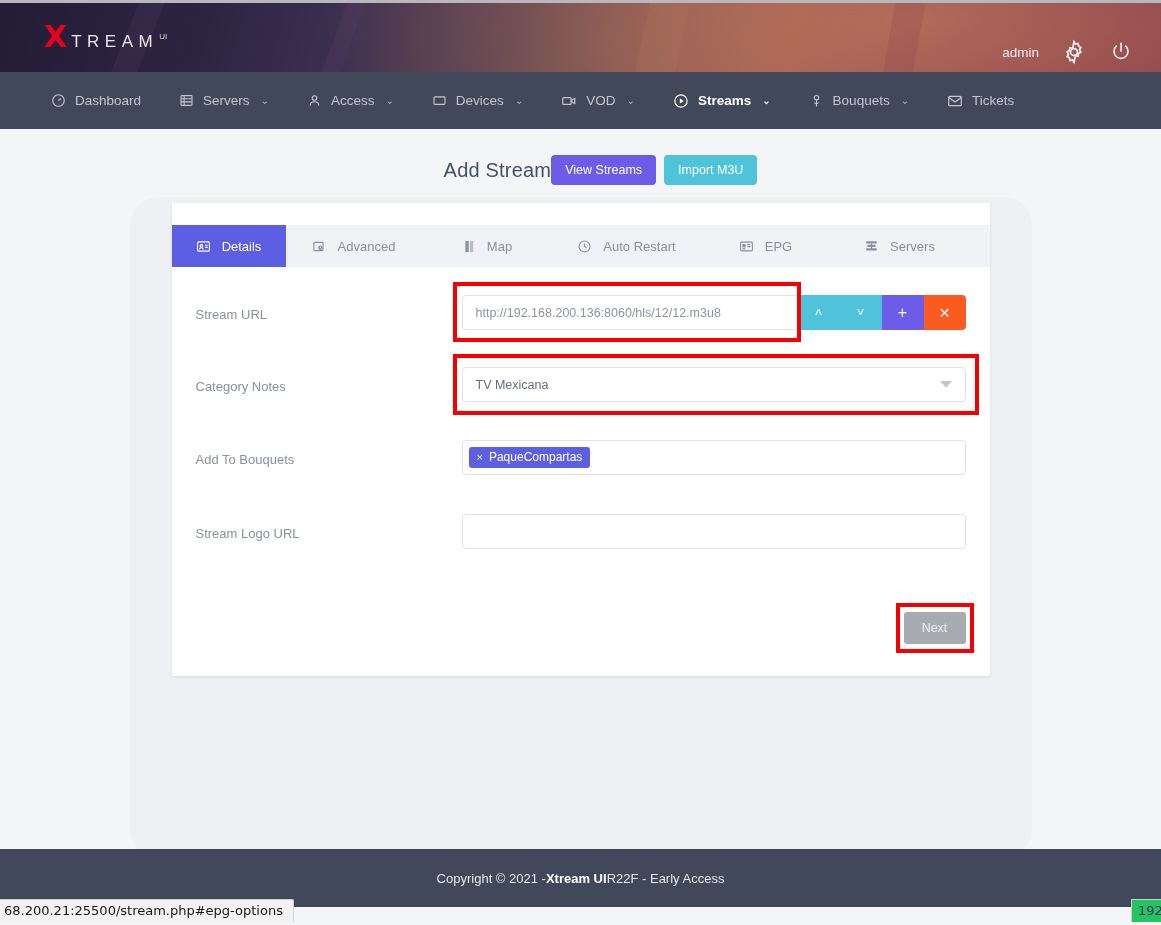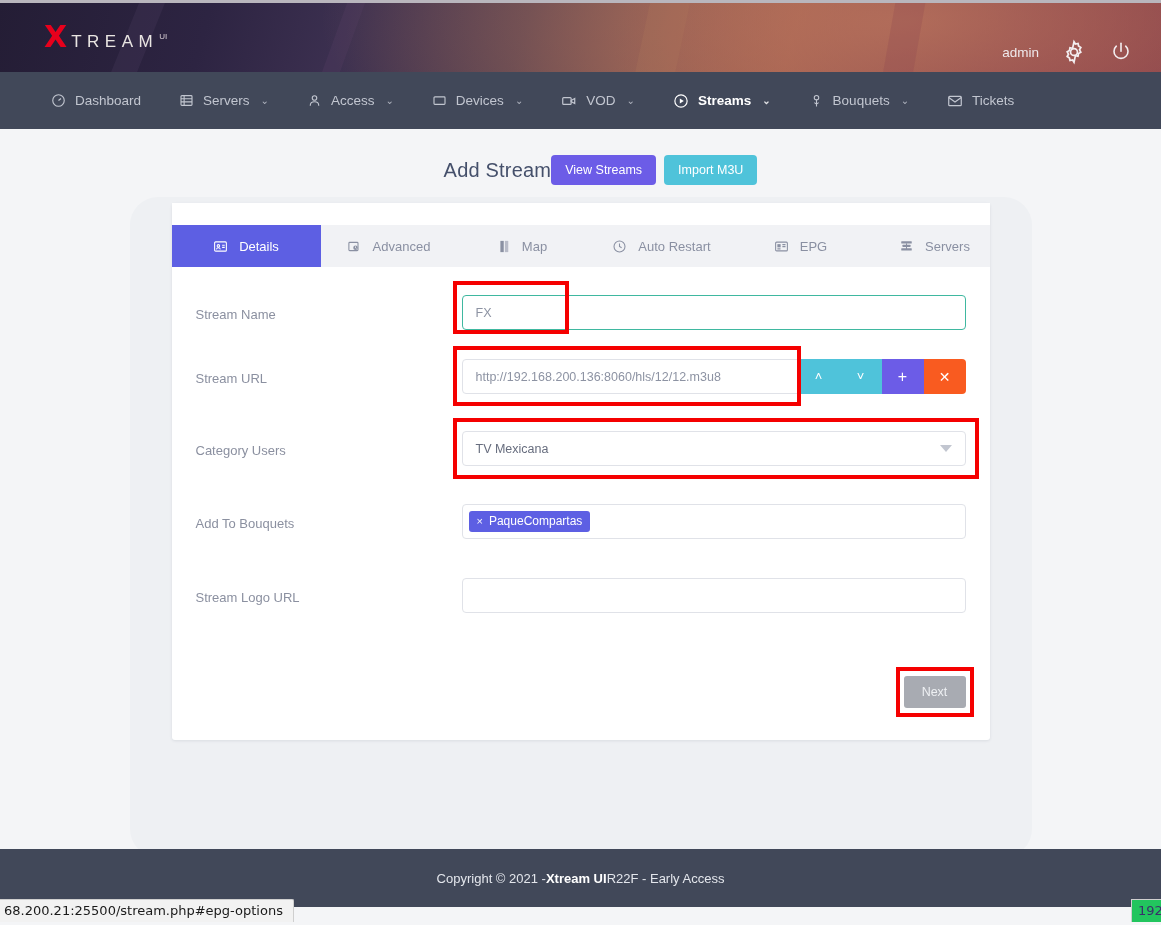--- a/index.html
+++ b/index.html
@@ -326,21 +326,21 @@
   </div>
 
   <div class="cardwrap">
     <div class="cardshadow"></div>
 
     <div class="card">
       <div class="tabstrip-pad"></div>
 
       <div class="tabs">
 
-        <div class="tab active" style="width:149px;padding:0;align-items:center;">
+        <div class="tab active" style="width:114px;padding:0;align-items:center;">
           <span>
             <svg width="15" height="15" viewBox="0 0 24 24" fill="none" stroke="#ffffff" stroke-width="1.7">
               <rect x="2.6" y="4.6" width="18.8" height="14.8" rx="1.6"></rect>
               <circle cx="8.6" cy="11" r="2"></circle>
               <path d="M5.4 16.6c.5-1.7 1.8-2.5 3.2-2.5s2.7.8 3.2 2.5M14.6 10h4.2M14.6 13.4h4.2"></path>
             </svg>
           </span>
           <span>Details</span>
         </div>
 
@@ -394,44 +394,37 @@
               <rect x="3.6" y="14.6" width="16.8" height="3.6" rx=".8"></rect>
               <rect x="11.2" y="7" width="1.6" height="9"></rect>
             </svg>
           </span>
           <span>Servers</span>
         </div>
       </div>
 
       <div class="formbody">
 
-        <div class="frow" style="height:64px;">
-          <div class="flabel">Stream Name</div>
-          <div class="fctl">
-            <input class="inp teal" value="FX" style="">
-            <div class="anno" style="left:-9px;top:-14px;width:116px;height:53px;"></div>
-          </div>
-        </div>
 
         <div class="frow" style="height:72px;">
           <div class="flabel">Stream URL</div>
           <div class="fctl">
             <div class="urlgroup">
               <input class="inp" value="http://192.168.200.136:8060/hls/12/12.m3u8" style="">
               <button class="ubtn cy">˄</button>
               <button class="ubtn cy">˅</button>
               <button class="ubtn vi">+</button>
               <button class="ubtn or">✕</button>
             </div>
             <div class="anno" style="left:-9px;top:-13px;width:348px;height:60px;"></div>
           </div>
         </div>
 
         <div class="frow" style="height:73px;">
-          <div class="flabel">Category Users</div>
+          <div class="flabel">Category Notes</div>
           <div class="fctl">
             <div class="selectbox">
               <span>TV Mexicana</span>
               <span class="tri"></span>
             </div>
             <div class="anno" style="left:-9px;top:-13px;width:526px;height:61px;"></div>
           </div>
         </div>
 
         <div class="frow" style="height:74px;">

